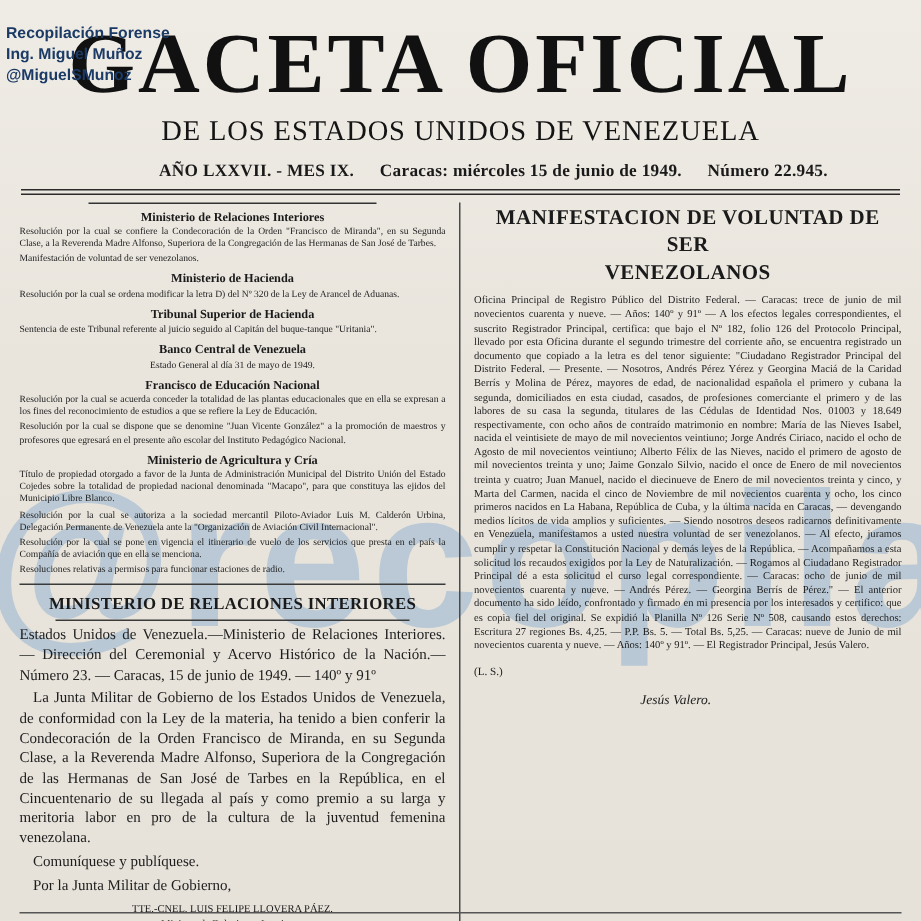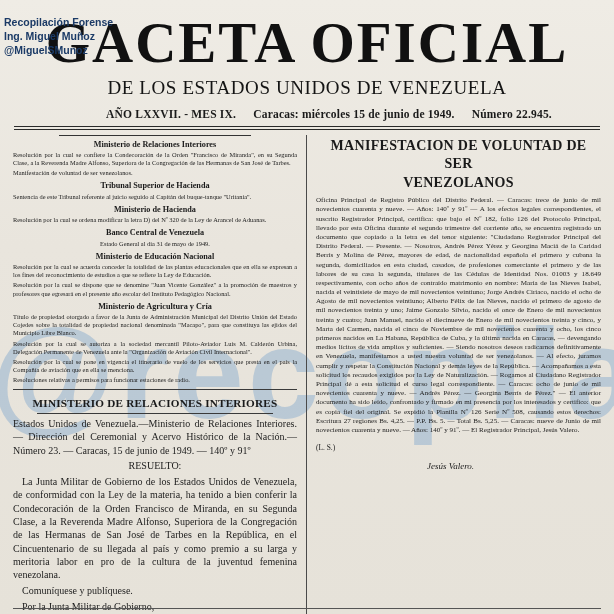--- a/index.html
+++ b/index.html
@@ -205,36 +205,36 @@
     <div class="col col-left">
       <div class="sum-rule"></div>
 
       <div>
         <div class="min">Ministerio de Relaciones Interiores</div>
         <div class="body-sm">Resolución por la cual se confiere la Condecoración de la Orden "Francisco de Miranda", en su Segunda Clase, a la Reverenda Madre Alfonso, Superiora de la Congregación de las Hermanas de San José de Tarbes.</div>
         <div class="body-sm">Manifestación de voluntad de ser venezolanos.</div>
       </div>
 
       <div>
+        <div class="min">Ministerio de Hacienda</div>
+        <div class="body-sm">Resolución por la cual se ordena modificar la letra D) del Nº 320 de la Ley de Arancel de Aduanas.</div>
+      </div>
+
+      <div>
         <div class="min">Tribunal Superior de Hacienda</div>
         <div class="body-sm">Sentencia de este Tribunal referente al juicio seguido al Capitán del buque-tanque "Uritania".</div>
       </div>
 
       <div>
-        <div class="min">Ministerio de Hacienda</div>
-        <div class="body-sm">Resolución por la cual se ordena modificar la letra D) del Nº 320 de la Ley de Arancel de Aduanas.</div>
-      </div>
-
-      <div>
         <div class="min">Banco Central de Venezuela</div>
         <div class="body-sm center">Estado General al día 31 de mayo de 1949.</div>
       </div>
 
       <div>
-        <div class="min">Ministerio de Educación Nacional</div>
+        <div class="min">Francisco de Educación Nacional</div>
         <div class="body-sm">Resolución por la cual se acuerda conceder la totalidad de las plantas educacionales que en ella se expresan a los fines del reconocimiento de estudios a que se refiere la Ley de Educación.</div>
         <div class="body-sm">Resolución por la cual se dispone que se denomine "Juan Vicente González" a la promoción de maestros y profesores que egresará en el presente año escolar del Instituto Pedagógico Nacional.</div>
       </div>
 
       <div>
         <div class="min">Ministerio de Agricultura y Cría</div>
         <div class="body-sm">Título de propiedad otorgado a favor de la Junta de Administración Municipal del Distrito Unión del Estado Cojedes sobre la totalidad de propiedad nacional denominada "Macapo", para que constituya las ejidos del Municipio Libre Blanco.</div>
       </div>
 
       <div>
@@ -242,21 +242,20 @@
         <div class="body-sm">Resolución por la cual se pone en vigencia el itinerario de vuelo de los servicios que presta en el país la Compañía de aviación que en ella se menciona.</div>
         <div class="body-sm">Resoluciones relativas a permisos para funcionar estaciones de radio.</div>
       </div>
 
       <div class="hr-full"></div>
 
       <div class="sect-head">MINISTERIO DE RELACIONES INTERIORES</div>
       <div class="hr-thin"></div>
 
       <div class="para">Estados Unidos de Venezuela.—Ministerio de Relaciones Interiores. — Dirección del Ceremonial y Acervo Histórico de la Nación.—Número 23. — Caracas, 15 de junio de 1949. — 140º y 91º</div>
-      <div class="para center">RESUELTO:</div>
       <div class="para indent">La Junta Militar de Gobierno de los Estados Unidos de Venezuela, de conformidad con la Ley de la materia, ha tenido a bien conferir la Condecoración de la Orden Francisco de Miranda, en su Segunda Clase, a la Reverenda Madre Alfonso, Superiora de la Congregación de las Hermanas de San José de Tarbes en la República, en el Cincuentenario de su llegada al país y como premio a su larga y meritoria labor en pro de la cultura de la juventud femenina venezolana.</div>
       <div class="para indent">Comuníquese y publíquese.</div>
       <div class="para indent">Por la Junta Militar de Gobierno,</div>
 
       <div class="sig">
         <div>TTE.-CNEL. LUIS FELIPE LLOVERA PÁEZ.</div>
         <div>Ministro de Relaciones Interiores.</div>
       </div>
     </div>
 

